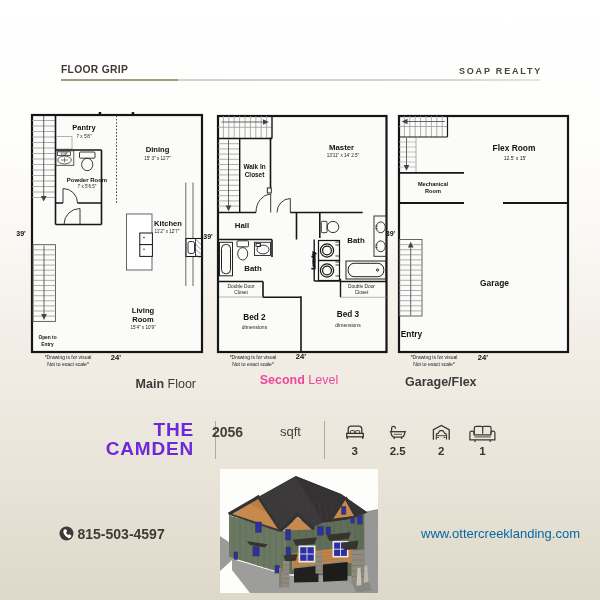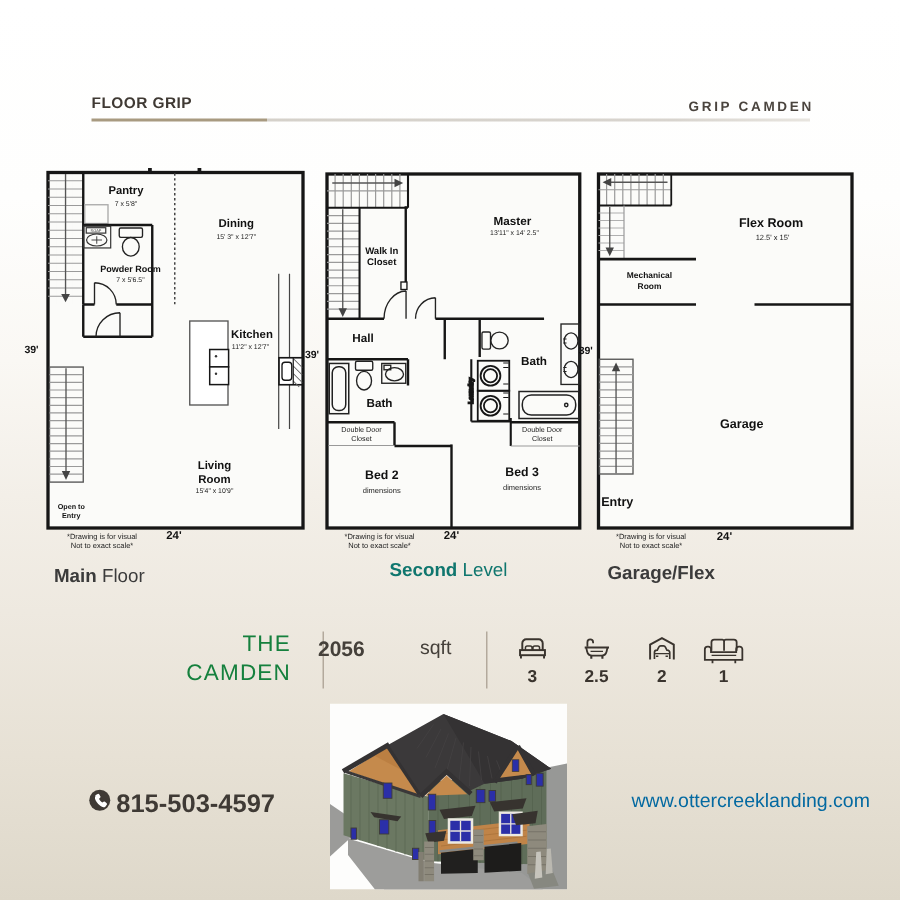--- a/index.html
+++ b/index.html
@@ -6,21 +6,21 @@
   body{width:600px;height:600px;overflow:hidden;font-family:"Liberation Sans",sans-serif;position:relative;
     background:linear-gradient(180deg,#ffffff 0%,#fefefd 22%,#faf8f4 40%,#f3efe8 55%,#eee9e0 68%,#e7e1d5 84%,#ded8ca 100%);}
   .abs{position:absolute;}
   svg text{font-family:"Liberation Sans",sans-serif;}
 </style>
 </head>
 <body>
 
 <div class="abs" style="left:61px;top:64px;font-size:10.3px;font-weight:bold;letter-spacing:0.3px;color:#3f3933;">FLOOR GRIP</div>
 
-<div class="abs" style="left:459px;top:65.5px;font-size:9px;font-weight:bold;letter-spacing:1.8px;color:#4a443e;">GRIP CAMDEN</div>
+<div class="abs" style="left:459px;top:65.5px;font-size:9px;font-weight:bold;letter-spacing:1.8px;color:#4a443e;">SOAP REALTY</div>
 
 <div class="abs" style="left:61px;top:79px;width:117px;height:1.6px;background:#a89a80;"></div>
 <div class="abs" style="left:178px;top:79.4px;width:362px;height:1.2px;background:linear-gradient(90deg,#d5d1ca 0%,#d8d4ce 75%,#e8e5df 100%);"></div>
 
 <svg class="abs" style="left:0;top:0;" width="600" height="600" viewBox="0 0 600 600">
   <g id="plans" stroke-linecap="butt" fill="none">
 
   <g>
     <rect x="32" y="115" width="170" height="237" fill="#fbfbf9" stroke="#161616" stroke-width="2.2"></rect>
     <rect x="98.7" y="112" width="2.5" height="3.5" fill="#161616" stroke="none"></rect>
@@ -316,27 +316,27 @@
   <text x="411.5" y="337" font-size="8.4" font-weight="bold" fill="#111" text-anchor="middle">Entry</text>
 
   <g>
     <text x="483" y="360" font-size="7.6" font-weight="bold" fill="#111" text-anchor="middle">24'</text>
     <text x="434" y="359" font-size="5" fill="#222" text-anchor="middle">*Drawing is for visual</text>
     <text x="434" y="365.5" font-size="5" fill="#222" text-anchor="middle">Not to exact scale*</text>
   </g>
   </g>
 </svg>
 
-<div class="abs" style="left:36px;top:377px;width:160px;text-align:left;font-size:12.5px;color:#3b3b3b;"><b>Main</b> Floor</div>
-
-<div class="abs" style="left:219px;top:373px;width:160px;text-align:center;font-size:12.5px;color:#0f766e;"><b>Second</b> Level</div>
+<div class="abs" style="left:36px;top:377px;width:160px;text-align:right;font-size:12.5px;color:#3b3b3b;"><b>Main</b> Floor</div>
+
+<div class="abs" style="left:219px;top:373px;width:160px;text-align:center;font-size:12.5px;color:#ec4899;"><b>Second</b> Level</div>
 
 <div class="abs" style="left:405px;top:374.5px;width:160px;text-align:left;font-size:12.5px;font-weight:bold;color:#3b3b3b;">Garage/Flex</div>
 
-<div class="abs" style="left:42px;top:421px;width:152px;text-align:right;font-size:15px;font-weight:normal;line-height:18.5px;color:#15803d;letter-spacing:0.8px;">THE<br>CAMDEN</div>
+<div class="abs" style="left:42px;top:421px;width:152px;text-align:right;font-size:19px;font-weight:bold;line-height:18.5px;color:#6d28d9;letter-spacing:0.8px;">THE<br>CAMDEN</div>
 
 <div class="abs" style="left:214.5px;top:421px;width:1.3px;height:38px;background:#b3a99c;"></div>
 
 <div class="abs" style="left:212px;top:423.5px;font-size:14px;font-weight:bold;color:#45403a;">2056</div>
 
 <div class="abs" style="left:280px;top:423.5px;font-size:13px;color:#45403a;text-align:right;">sqft</div>
 
 <div class="abs" style="left:324px;top:421px;width:1.3px;height:38px;background:#b3a99c;"></div>
 
 <svg class="abs" style="left:330px;top:415px;" width="180" height="50" viewBox="330 415 180 50">
@@ -494,15 +494,15 @@
   <polygon points="144.5,97 147.2,96.6 148.5,113 143.8,113.8" fill="#bab8b0"></polygon>
 
   <rect x="59" y="99" width="3.5" height="19.5" fill="#827e72"></rect>
 </svg>
 
 <svg class="abs" style="left:59px;top:526px;" width="15" height="15" viewBox="0 0 15 15">
   <circle cx="7.5" cy="7.5" r="7" fill="#3f3a35"></circle>
   <path d="M4.6,4.1 l1.5-0.8 a0.8,0.8 0 0 1 1,0.25 l0.8,1.3 a0.8,0.8 0 0 1 -0.15,1 l-0.7,0.6 c0.2,0.9 1.2,2 2.2,2.5 l0.75-0.5 a0.8,0.8 0 0 1 1,0.05 l1.1,1 a0.8,0.8 0 0 1 0.1,1.05 l-1,1.25 c-0.35,0.35-0.85,0.5-1.35,0.35 -2.4-0.85-4.7-3.2-5.5-5.7 -0.17-0.5-0.05-1.1,0.25-1.55 z" fill="#ffffff"></path>
 </svg>
 
-<div class="abs" style="left:77.5px;top:526px;font-size:17px;font-weight:bold;color:#3f3a35;text-align:right;">815-503-4597</div>
+<div class="abs" style="left:77.5px;top:526px;font-size:14px;font-weight:bold;color:#3f3a35;text-align:right;">815-503-4597</div>
 
 <div class="abs" style="left:421px;top:526px;font-size:13px;color:#0369a1;">www.ottercreeklanding.com</div>
 
 </body></html>

